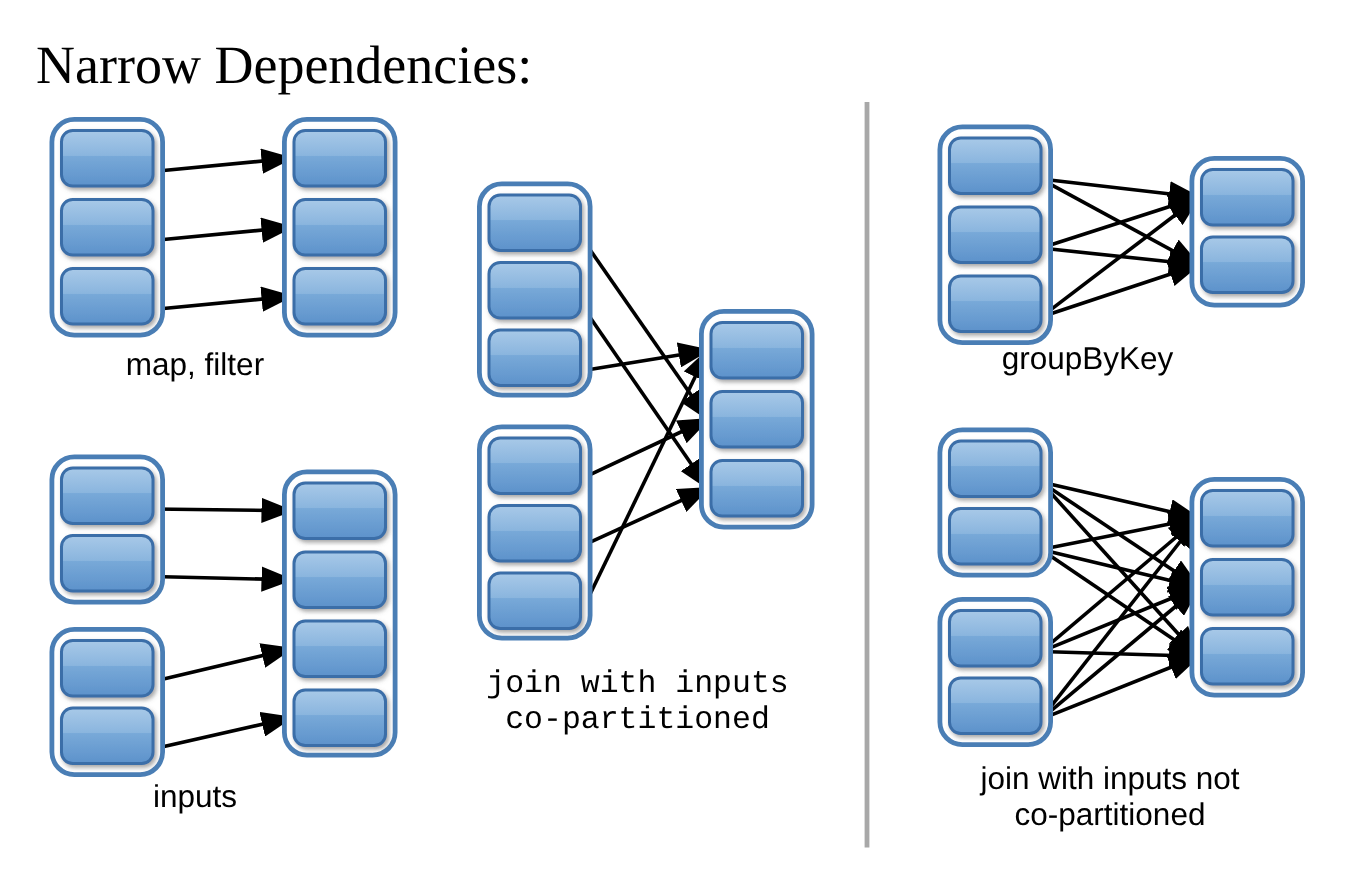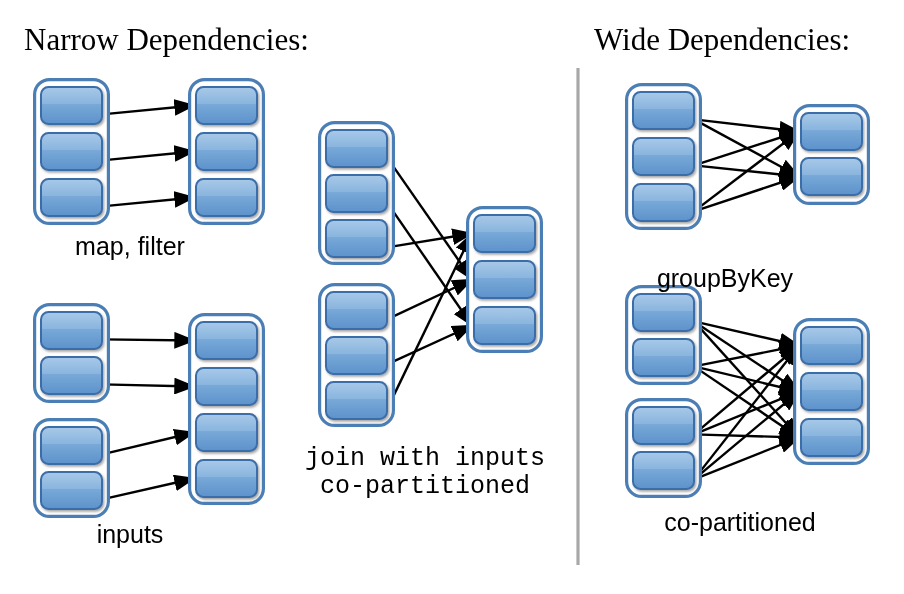--- a/index.html
+++ b/index.html
@@ -1,23 +1,23 @@
 <!DOCTYPE html>
 <html><head>
 <meta charset="utf-8">
 <style>
   html,body{margin:0;padding:0;background:#ffffff;}
   body{width:904px;height:594px;position:relative;overflow:hidden;
        font-family:"Liberation Sans", sans-serif;}
   #root{position:absolute;inset:0;}
   svg.canvas{position:absolute;left:0;top:0;width:904px;height:594px;}
   .hdr{position:absolute;font-family:"Liberation Serif", serif;
-       font-size:31px;color:#000;white-space:nowrap;}
+       font-size:36px;color:#000;white-space:nowrap;}
   .cap{position:absolute;font-family:"Liberation Sans", sans-serif;
-       font-size:25px;color:#000;text-align:center;white-space:nowrap;
+       font-size:21px;color:#000;text-align:center;white-space:nowrap;
        line-height:1.12;}
 </style>
 </head>
 <body>
 
 <div id="root">
 
   <svg class="canvas" viewBox="0 0 904 594" xmlns="http://www.w3.org/2000/svg">
     <defs>
       <linearGradient id="boxgrad" x1="0" y1="0" x2="0" y2="1">
@@ -142,34 +142,34 @@
           <rect x="794.6" y="319.6" width="73.8" height="143.8" rx="15" ry="15" fill="#ffffff" stroke="#4a7eb5" stroke-width="3.2"></rect>
           <rect x="801" y="327" width="61" height="37" rx="7.5" ry="7.5" fill="url(#boxgrad)" stroke="#3b6ea8" stroke-width="2" filter="url(#softshadow)"></rect>
           <rect x="801" y="373" width="61" height="37" rx="7.5" ry="7.5" fill="url(#boxgrad)" stroke="#3b6ea8" stroke-width="2" filter="url(#softshadow)"></rect>
           <rect x="801" y="419" width="61" height="37" rx="7.5" ry="7.5" fill="url(#boxgrad)" stroke="#3b6ea8" stroke-width="2" filter="url(#softshadow)"></rect>
         </g>
       </g>
   </svg>
 
   <div class="hdr" id="hdr-left" style="left: 24px; top: 22px;">Narrow Dependencies:</div>
 
-  <div class="hdr" id="hdr-right" style="left: 594px; top: 22px;">Wide Dependencies:</div>
 
   <div id="captions">
       <div class="cap" style="left: 30px; top: 232px; width: 200px;">
         <div>map, filter</div>
       </div>
       <div class="cap" style="left: 30px; top: 520px; width: 200px;">
         <div>inputs</div>
       </div>
       <div class="cap" style="left: 305px; top: 445px; width: 240px; font-family: Liberation Mono, monospace;">
         <div>join with inputs</div>
         <div>co-partitioned</div>
       </div>
-      <div class="cap" style="left: 605px; top: 228px; width: 240px; margin-top: 36px;">
+      <div class="cap" style="left: 605px; top: 228px; width: 240px;">
         <div>groupByKey</div>
       </div>
       <div class="cap" style="left: 600px; top: 508px; width: 280px;">
+        <div>join with inputs not</div>
         <div>co-partitioned</div>
       </div>
     </div>
 
 </div>
 
 </body></html>

